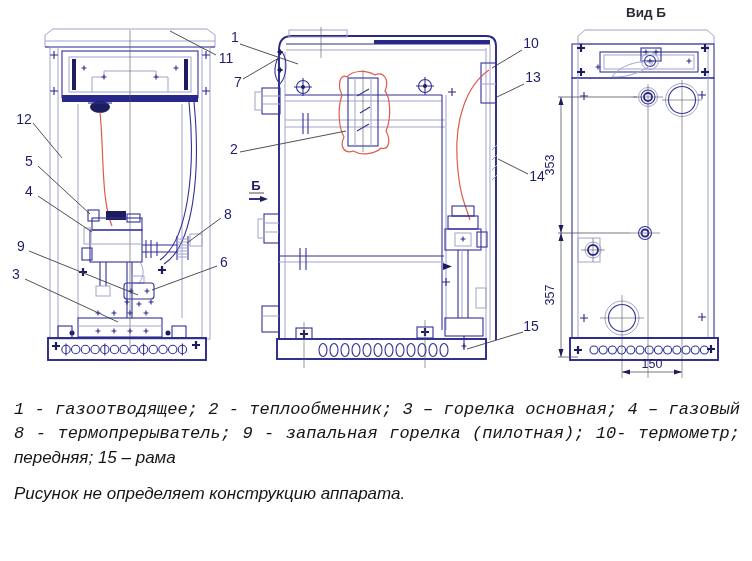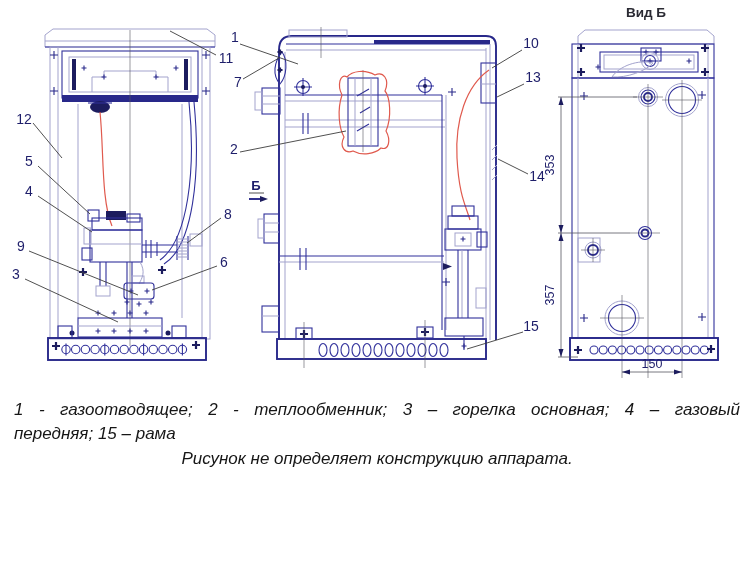--- a/index.html
+++ b/index.html
@@ -16,23 +16,23 @@
   svg .dim { stroke:#55555f; stroke-width:0.8; fill:none; }
   svg .cr  { stroke:#28288a; stroke-width:1.1; fill:none; }
   svg .crb { stroke:#1c1c5e; stroke-width:2.2; fill:none; }
   svg .arr { fill:#1c1c5e; stroke:none; }
   svg text.num    { fill:#1e1e6a; font:14px "Liberation Sans",sans-serif; }
   svg text.dimnum { fill:#1e1e6a; font:12.5px "Liberation Sans",sans-serif; }
   svg text.vtitle { fill:#2a2a33; font:600 13.5px "Liberation Sans",sans-serif; }
   svg text.seclbl { fill:#1e1e6a; font:600 13px "Liberation Sans",sans-serif; }
   .legend { position:absolute; left:14px; top:398px; width:726px;
             font:italic 17px/24px "Liberation Sans", sans-serif; color:#161616; }
-  .legend .jline { text-align:justify; text-align-last:justify; height:24px; overflow:hidden; }
+  .legend .jline { text-align:justify; text-align-last:justify; height:24px; overflow:hidden;font-family:Liberation Mono, monospace; }
   .legend .pline { height:24px; }
-  .legend .note  { height:24px; margin-top:1px;text-align:center; }
+  .legend .note  { height:24px; margin-top:12px; }
 </style>
 </head>
 <body>
 
 <svg id="drawing" width="752" height="394" viewBox="0 0 752 394" xmlns="http://www.w3.org/2000/svg">
   <defs>
     <path id="cr" d="M-4 0 H4 M0 -4 V4"></path>
     <path id="crs" d="M-2.5 0 H2.5 M0 -2.5 V2.5"></path>
   </defs>
 
@@ -414,15 +414,16 @@
     <text class="num" x="533" y="82" text-anchor="middle">13</text>
     <line class="ldr" x1="528" y1="174" x2="498" y2="159"></line>
     <text class="num" x="537" y="181" text-anchor="middle">14</text>
     <line class="ldr" x1="523" y1="332" x2="467" y2="349"></line>
     <text class="num" x="531" y="331" text-anchor="middle">15</text>
   </g>
 </svg>
 
 <div class="legend">
   <div class="jline">1 - газоотводящее; 2 - теплообменник; 3 – горелка основная; 4 – газовый</div>
+  <div class="jline">8 - термопрерыватель; 9 - запальная горелка (пилотная); 10- термометр;</div>
   <div class="pline">передняя; 15 – рама</div>
   <div class="note">Рисунок не определяет конструкцию аппарата.</div>
 </div>
 
 </body></html>

